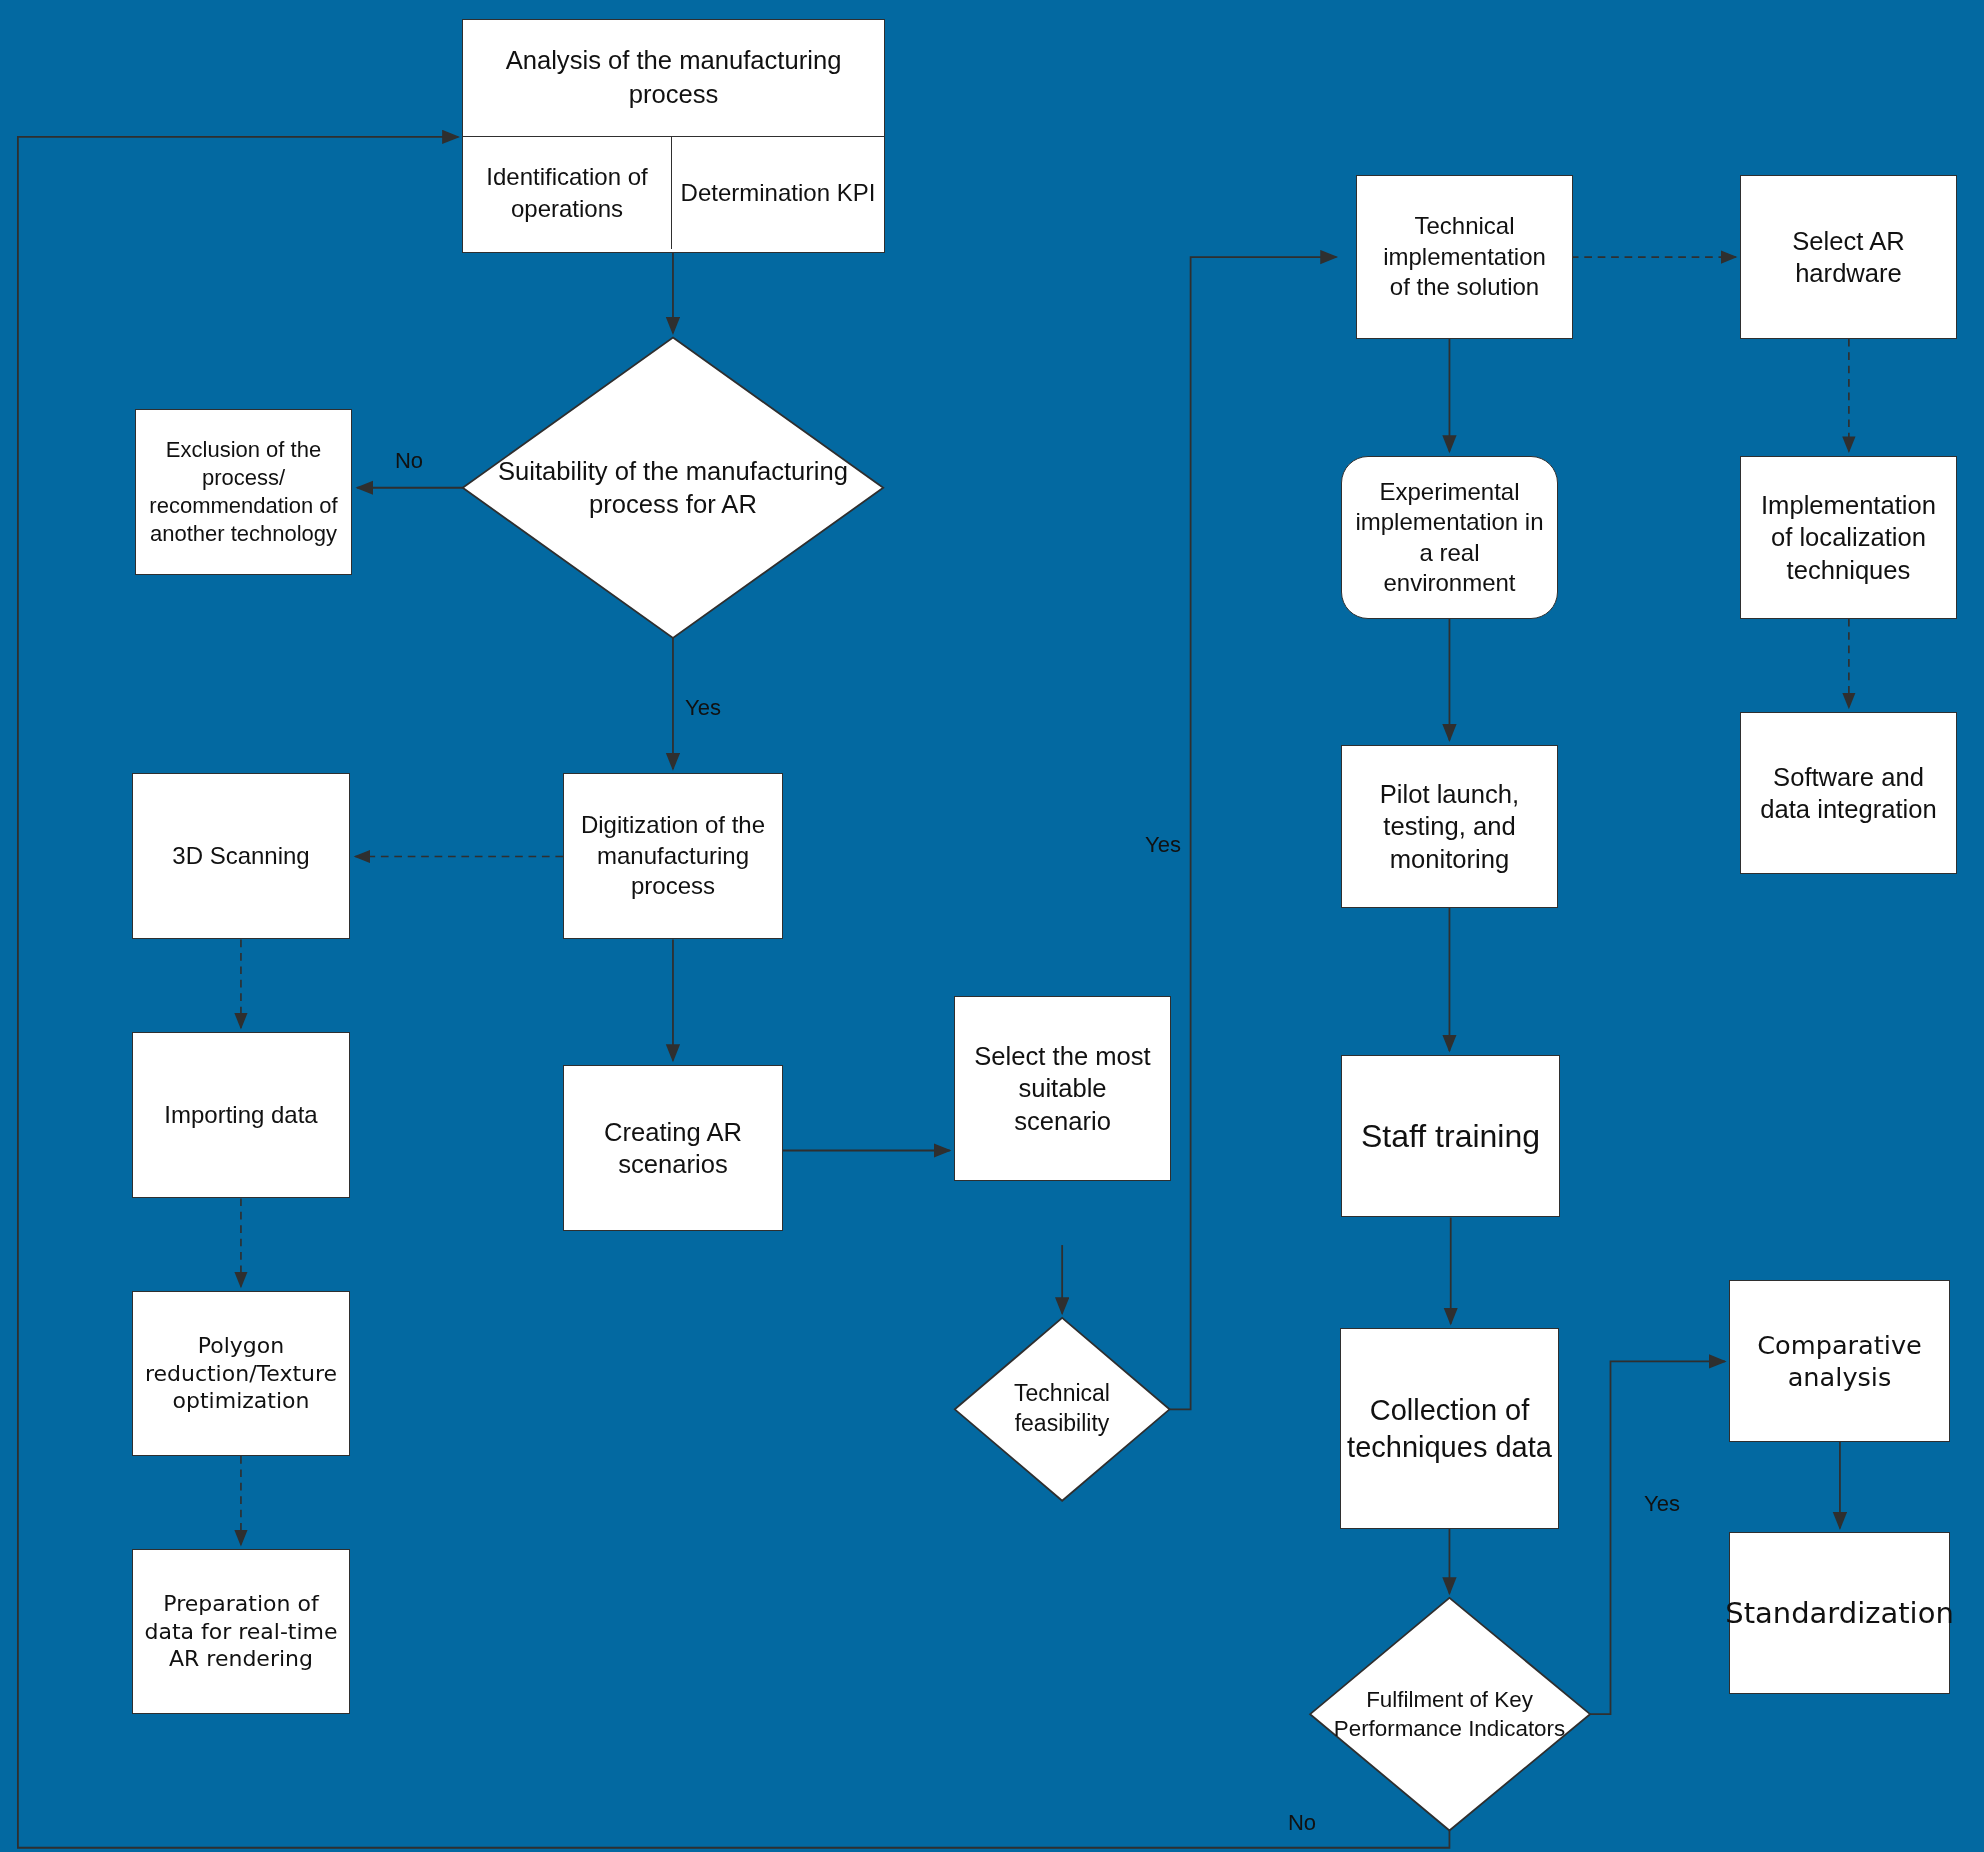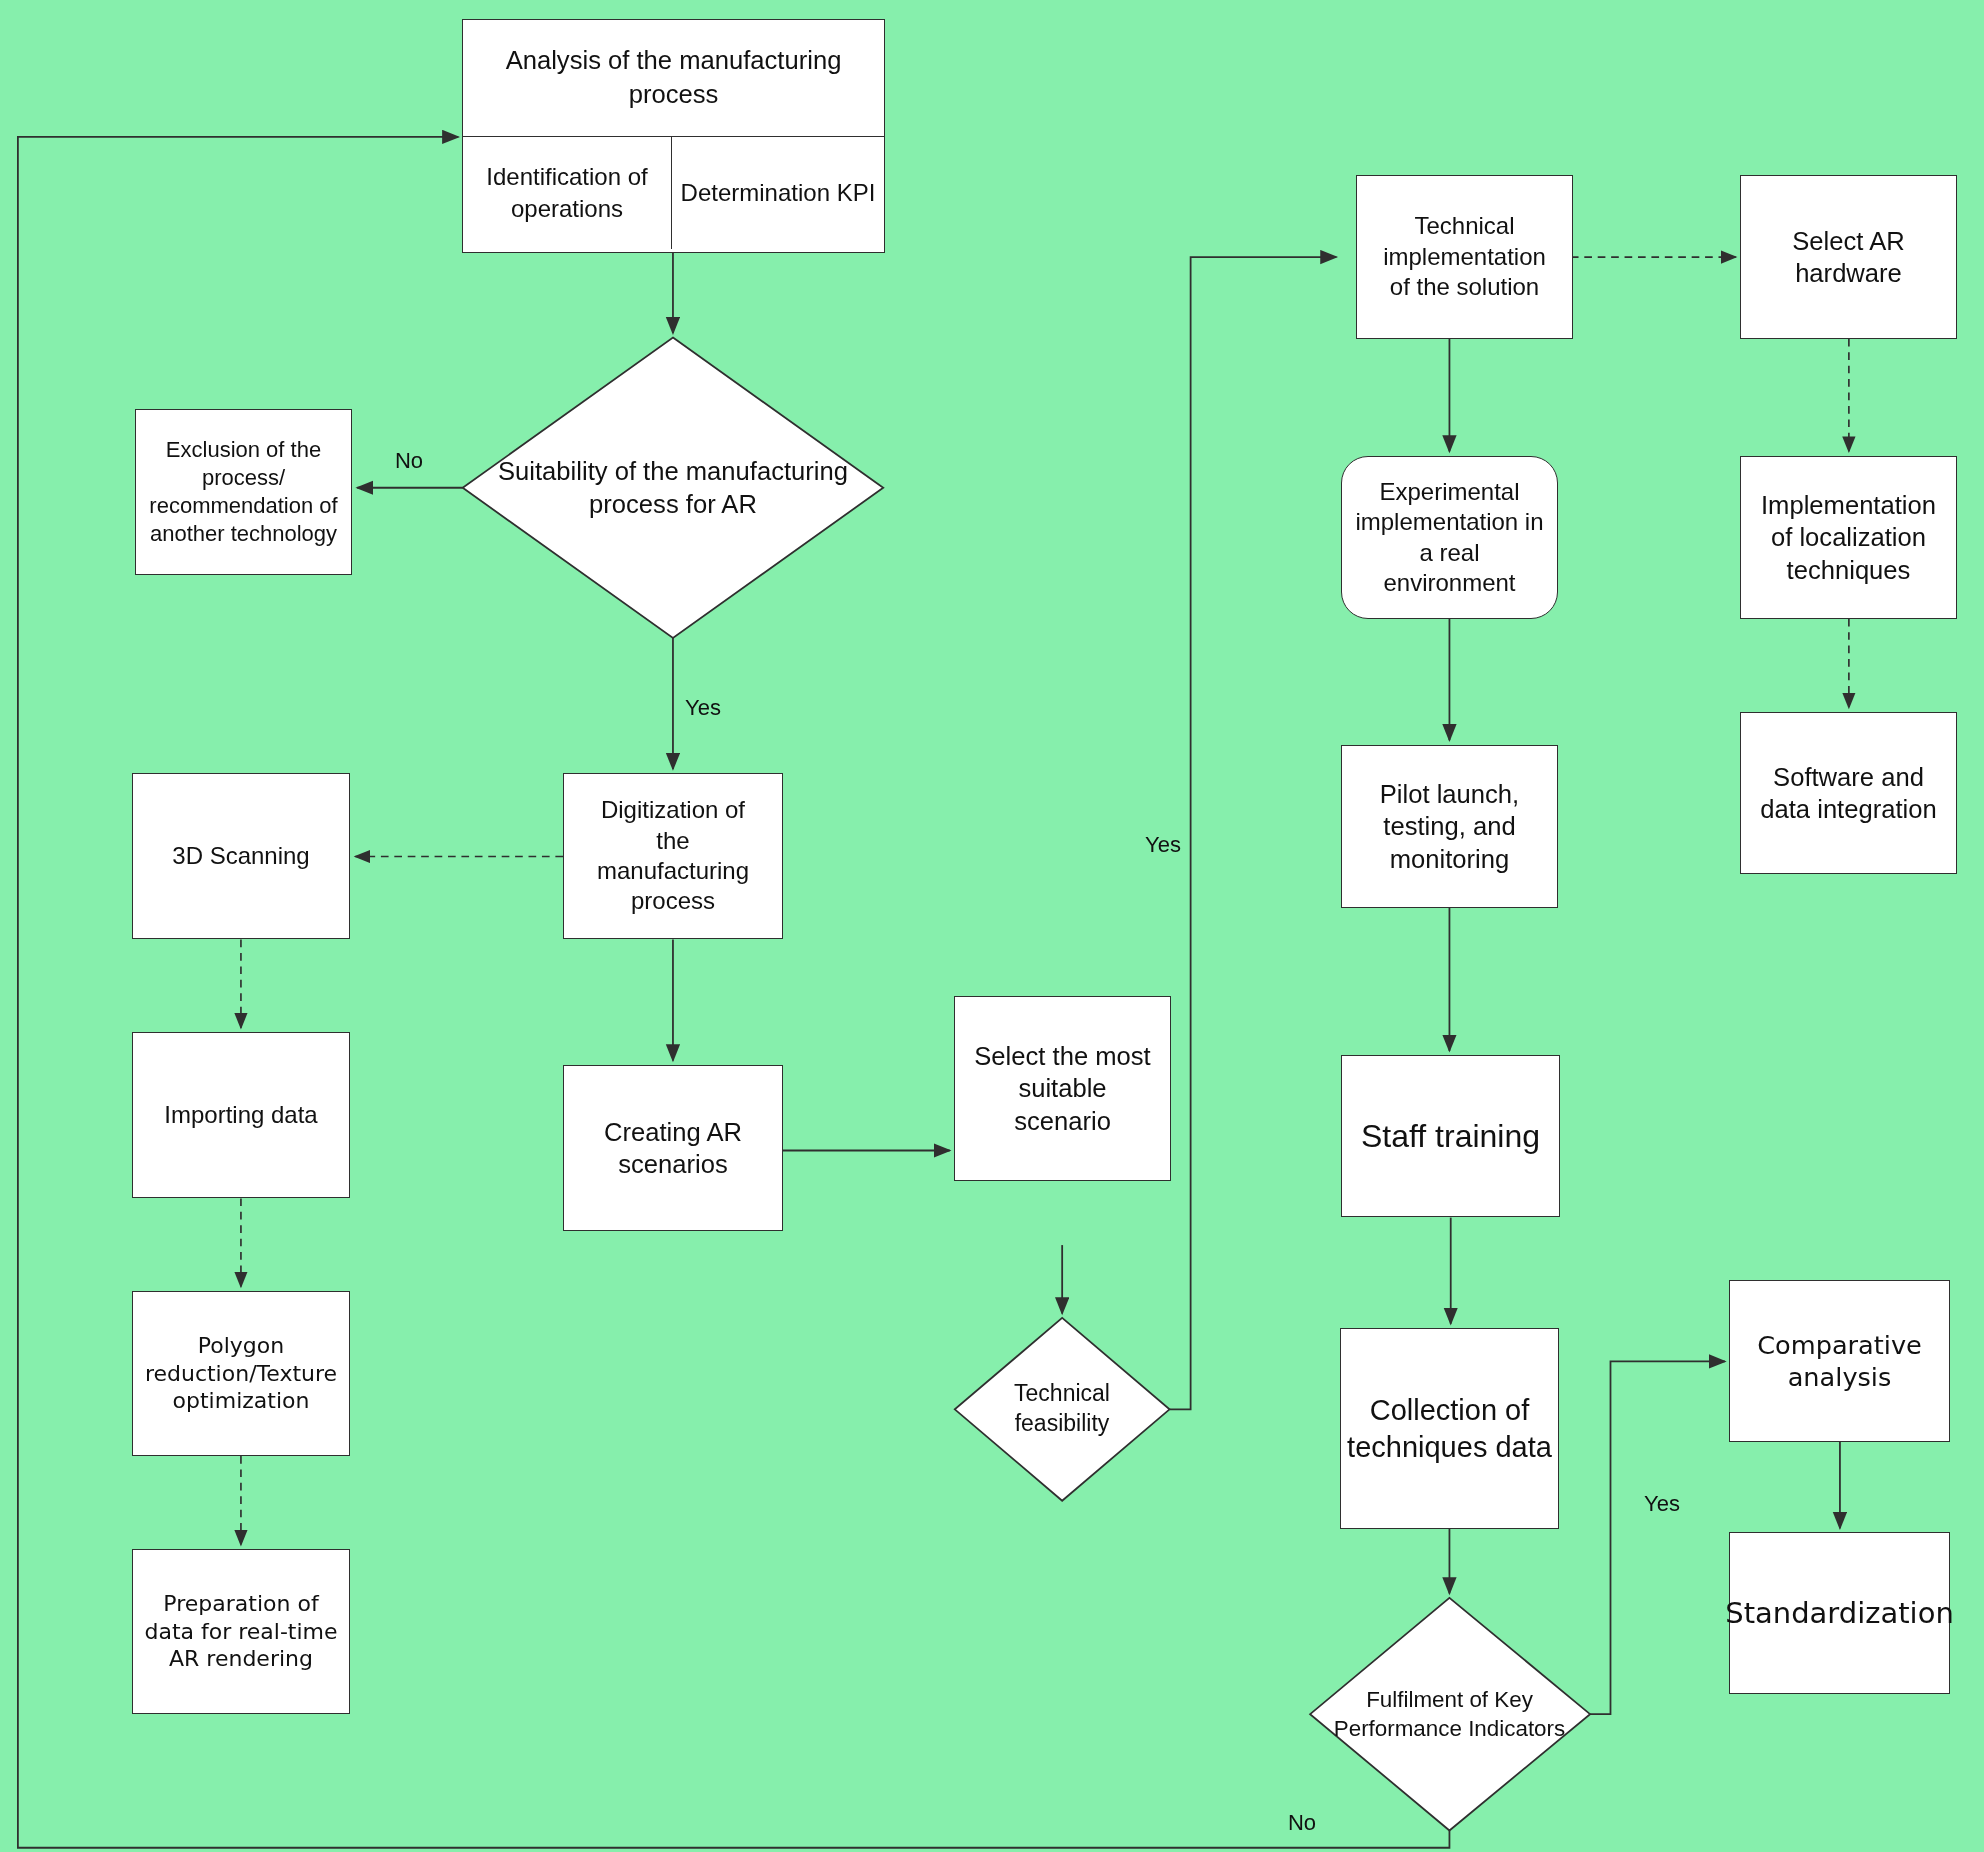--- a/index.html
+++ b/index.html
@@ -1,16 +1,16 @@
 <!DOCTYPE html>
 <html style="font-size:10.2px"><head>
 <meta charset="utf-8">
 <style>
   html,body{margin:0;padding:0;background:#fff;}
-  .canvas{position:relative;width:1985px;height:1853px;background:#86efac;overflow:hidden;
+  .canvas{position:relative;width:1985px;height:1853px;background:#0369a1;overflow:hidden;
           font-family:"Liberation Sans",sans-serif;color:#111;}
   .lines{position:absolute;left:0;top:0;width:1985px;height:1853px;}
   .box{position:absolute;box-sizing:border-box;border:1.9px solid #2f2f2f;background:#fff;
        display:flex;align-items:center;justify-content:center;text-align:center;line-height:1.27;}
   .dlabel{position:absolute;display:flex;align-items:center;justify-content:center;
           text-align:center;line-height:1.3;background:transparent;}
   .elabel{position:absolute;transform:translate(-50%,-50%);font-size:22px;white-space:nowrap;}
   .wide{font-family:"DejaVu Sans",sans-serif;}
   
   .an-head{height:116px;display:flex;align-items:center;justify-content:center;text-align:center;
@@ -73,21 +73,21 @@
       <div class="an-cell an-right">
         <span>Determination KPI</span>
       </div>
     </div>
   </div>
 
   <div class="box" style="left:135px;top:409px;width:217px;height:166px;font-size:22px;padding:0 11px;">
     <span>Exclusion of the process/ recommendation of another technology</span>
   </div>
 
-  <div class="box" style="left:563px;top:773px;width:220px;height:166px;font-size:24px;padding:0 19px;">
+  <div class="box" style="left:563px;top:773px;width:220px;height:166px;font-size:24px;padding:0 4px;">
     <span>Digitization of the manufacturing process</span>
   </div>
 
   <div class="box" style="left:132px;top:773px;width:218px;height:166px;font-size:24px;">
     <span>3D Scanning</span>
   </div>
 
   <div class="box" style="left:132px;top:1032px;width:218px;height:166px;font-size:24px;">
     <span>Importing data</span>
   </div>

